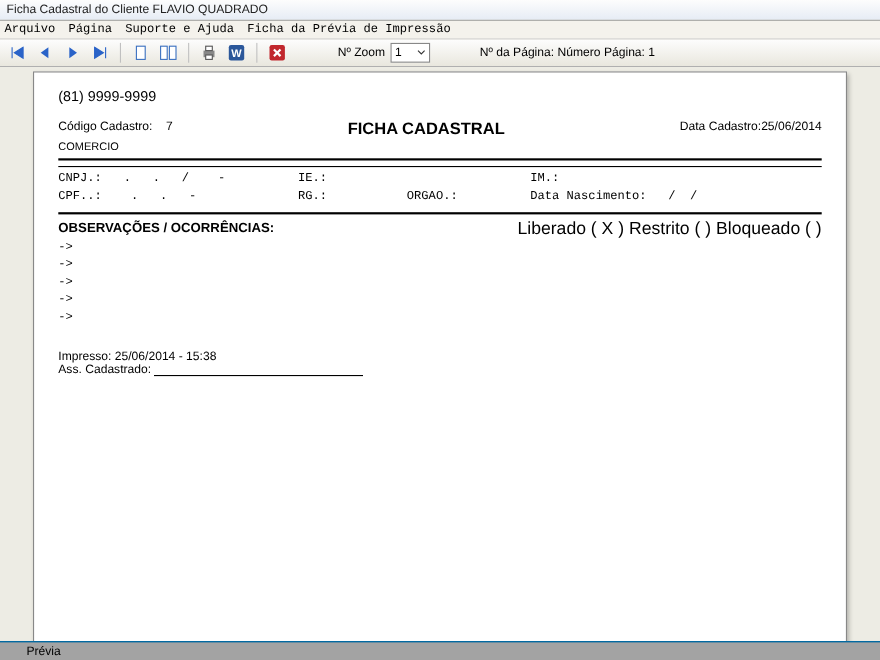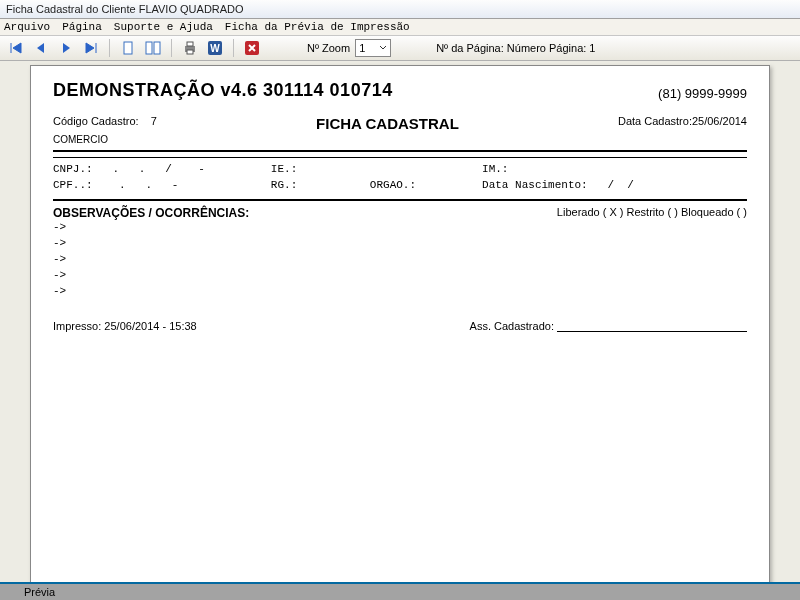--- a/index.html
+++ b/index.html
@@ -77,22 +77,22 @@
   .hdr-row { display:flex; justify-content:space-between; align-items:flex-end; }
   .demo { font-size:18px; font-weight:bold; font-family:Arial,sans-serif; letter-spacing:.5px; }
   .phone { font-size:13px; font-family:Arial,sans-serif; }
   .subhdr { display:flex; justify-content:space-between; margin-top:14px; font-family:Arial,sans-serif; }
   .subhdr .title { font-size:15px; font-weight:bold; }
   .small { font-size:10px; font-family:Arial,sans-serif; margin-top:2px; }
   .hr { border-top:2px solid #000; margin:5px 0; }
   .hr-thin { border-top:1px solid #000; margin:4px 0; }
   .mono-block { white-space:pre; line-height:1.45; }
   .obs-head { font-family:Arial,sans-serif; font-weight:bold; font-size:12px; display:flex; justify-content:space-between; margin-top:3px;}
-  .obs-flags { font-family:Arial,sans-serif; font-weight:normal; font-size:11px; }
-  .footer-row { display:flex; justify-content:space-between; margin-top:20px; font-family:Arial,sans-serif; font-size:11px;}
+  .obs-flags { font-family:Arial,sans-serif; font-weight:normal; font-size:16px; }
+  .footer-row { display:flex; justify-content:space-between; margin-top:20px; font-family:Arial,sans-serif; font-size:11px;flex-direction:column;}
   .sigline { border-bottom:1px solid #000; display:inline-block; width:190px; vertical-align:bottom; }
   .statusbar {
     background:#a3a3a3; border-top:2px solid #0369a1;
     padding:2px 24px; font-size:11px;
   }
   svg { display:block; }
 </style>
 </head>
 <body>
 
@@ -172,21 +172,20 @@
 
   <span class="page-label">
     <span>Nº da Página:</span>
     <span>Número Página: 1</span>
   </span>
 </div>
 
 <div class="work">
   <div class="paper">
     <div class="hdr-row">
-      <span class="demo">DEMONSTRAÇÃO v4.6 301114 010714</span>
       <span class="phone">(81) 9999-9999</span>
     </div>
 
     <div class="subhdr">
       <span>
         <span>Código Cadastro:</span>&nbsp;&nbsp;&nbsp;
         <span>7</span>
       </span>
       <span class="title">FICHA CADASTRAL</span>
       <span>

